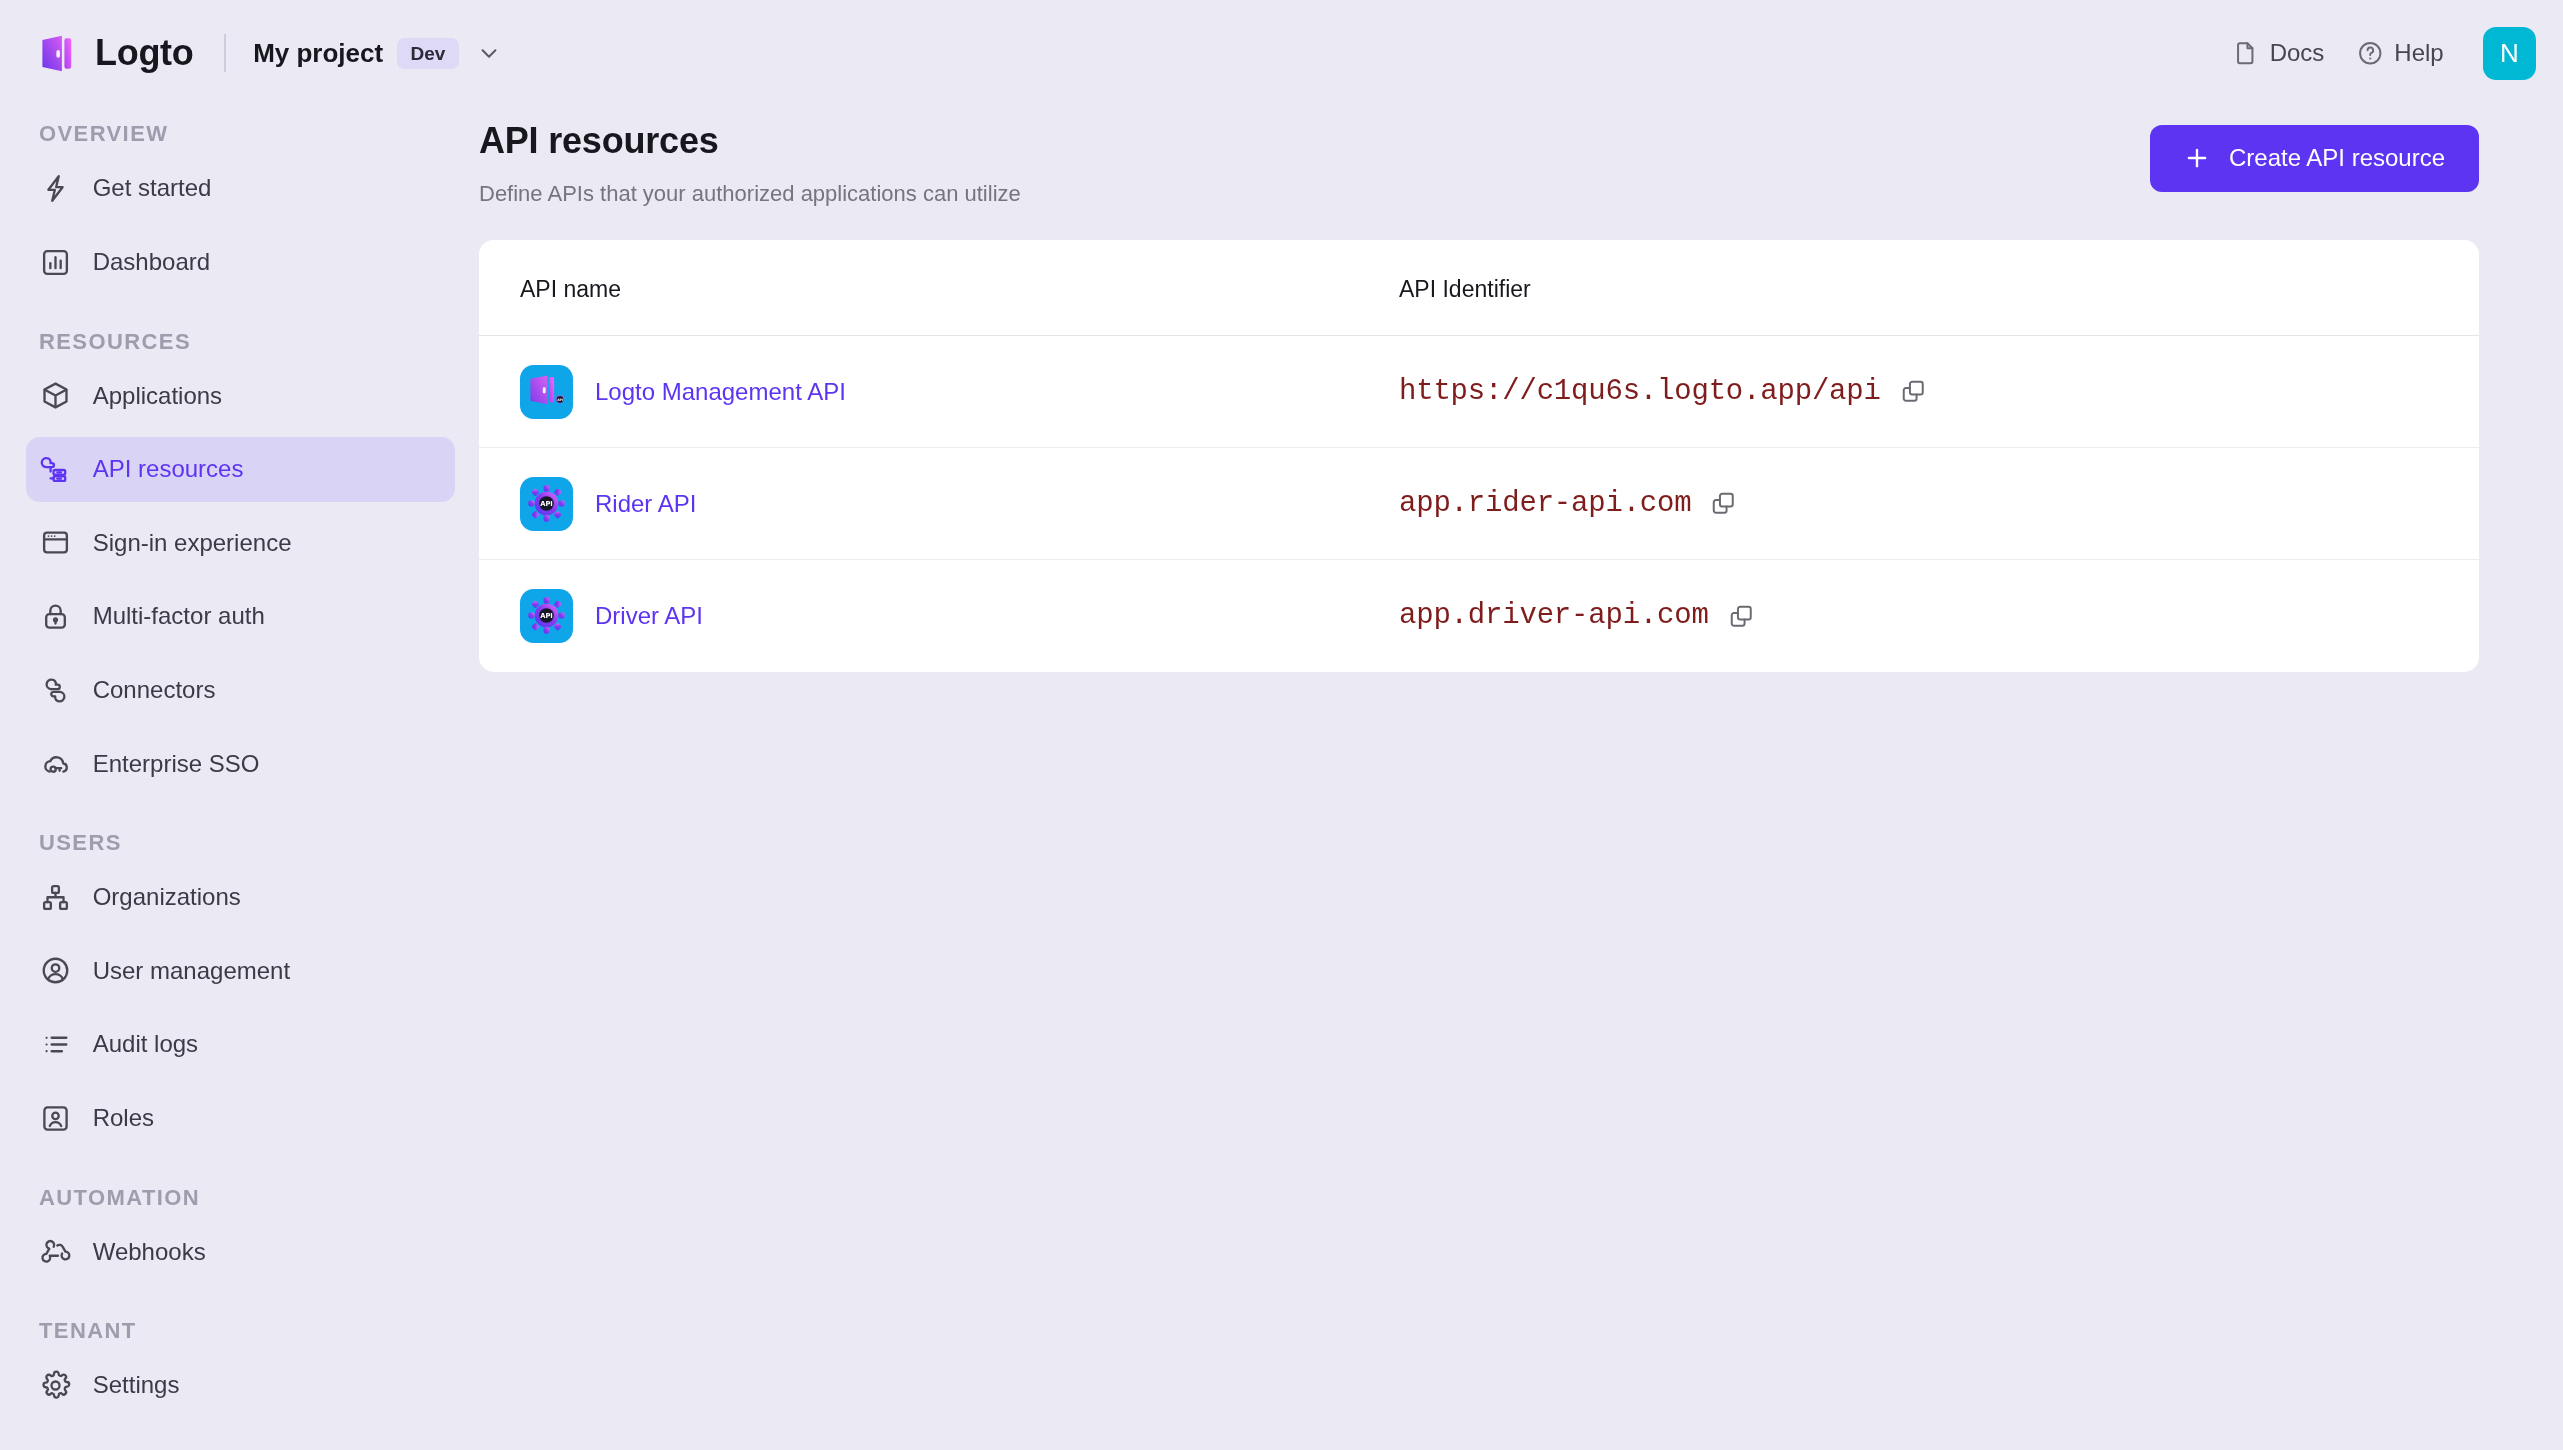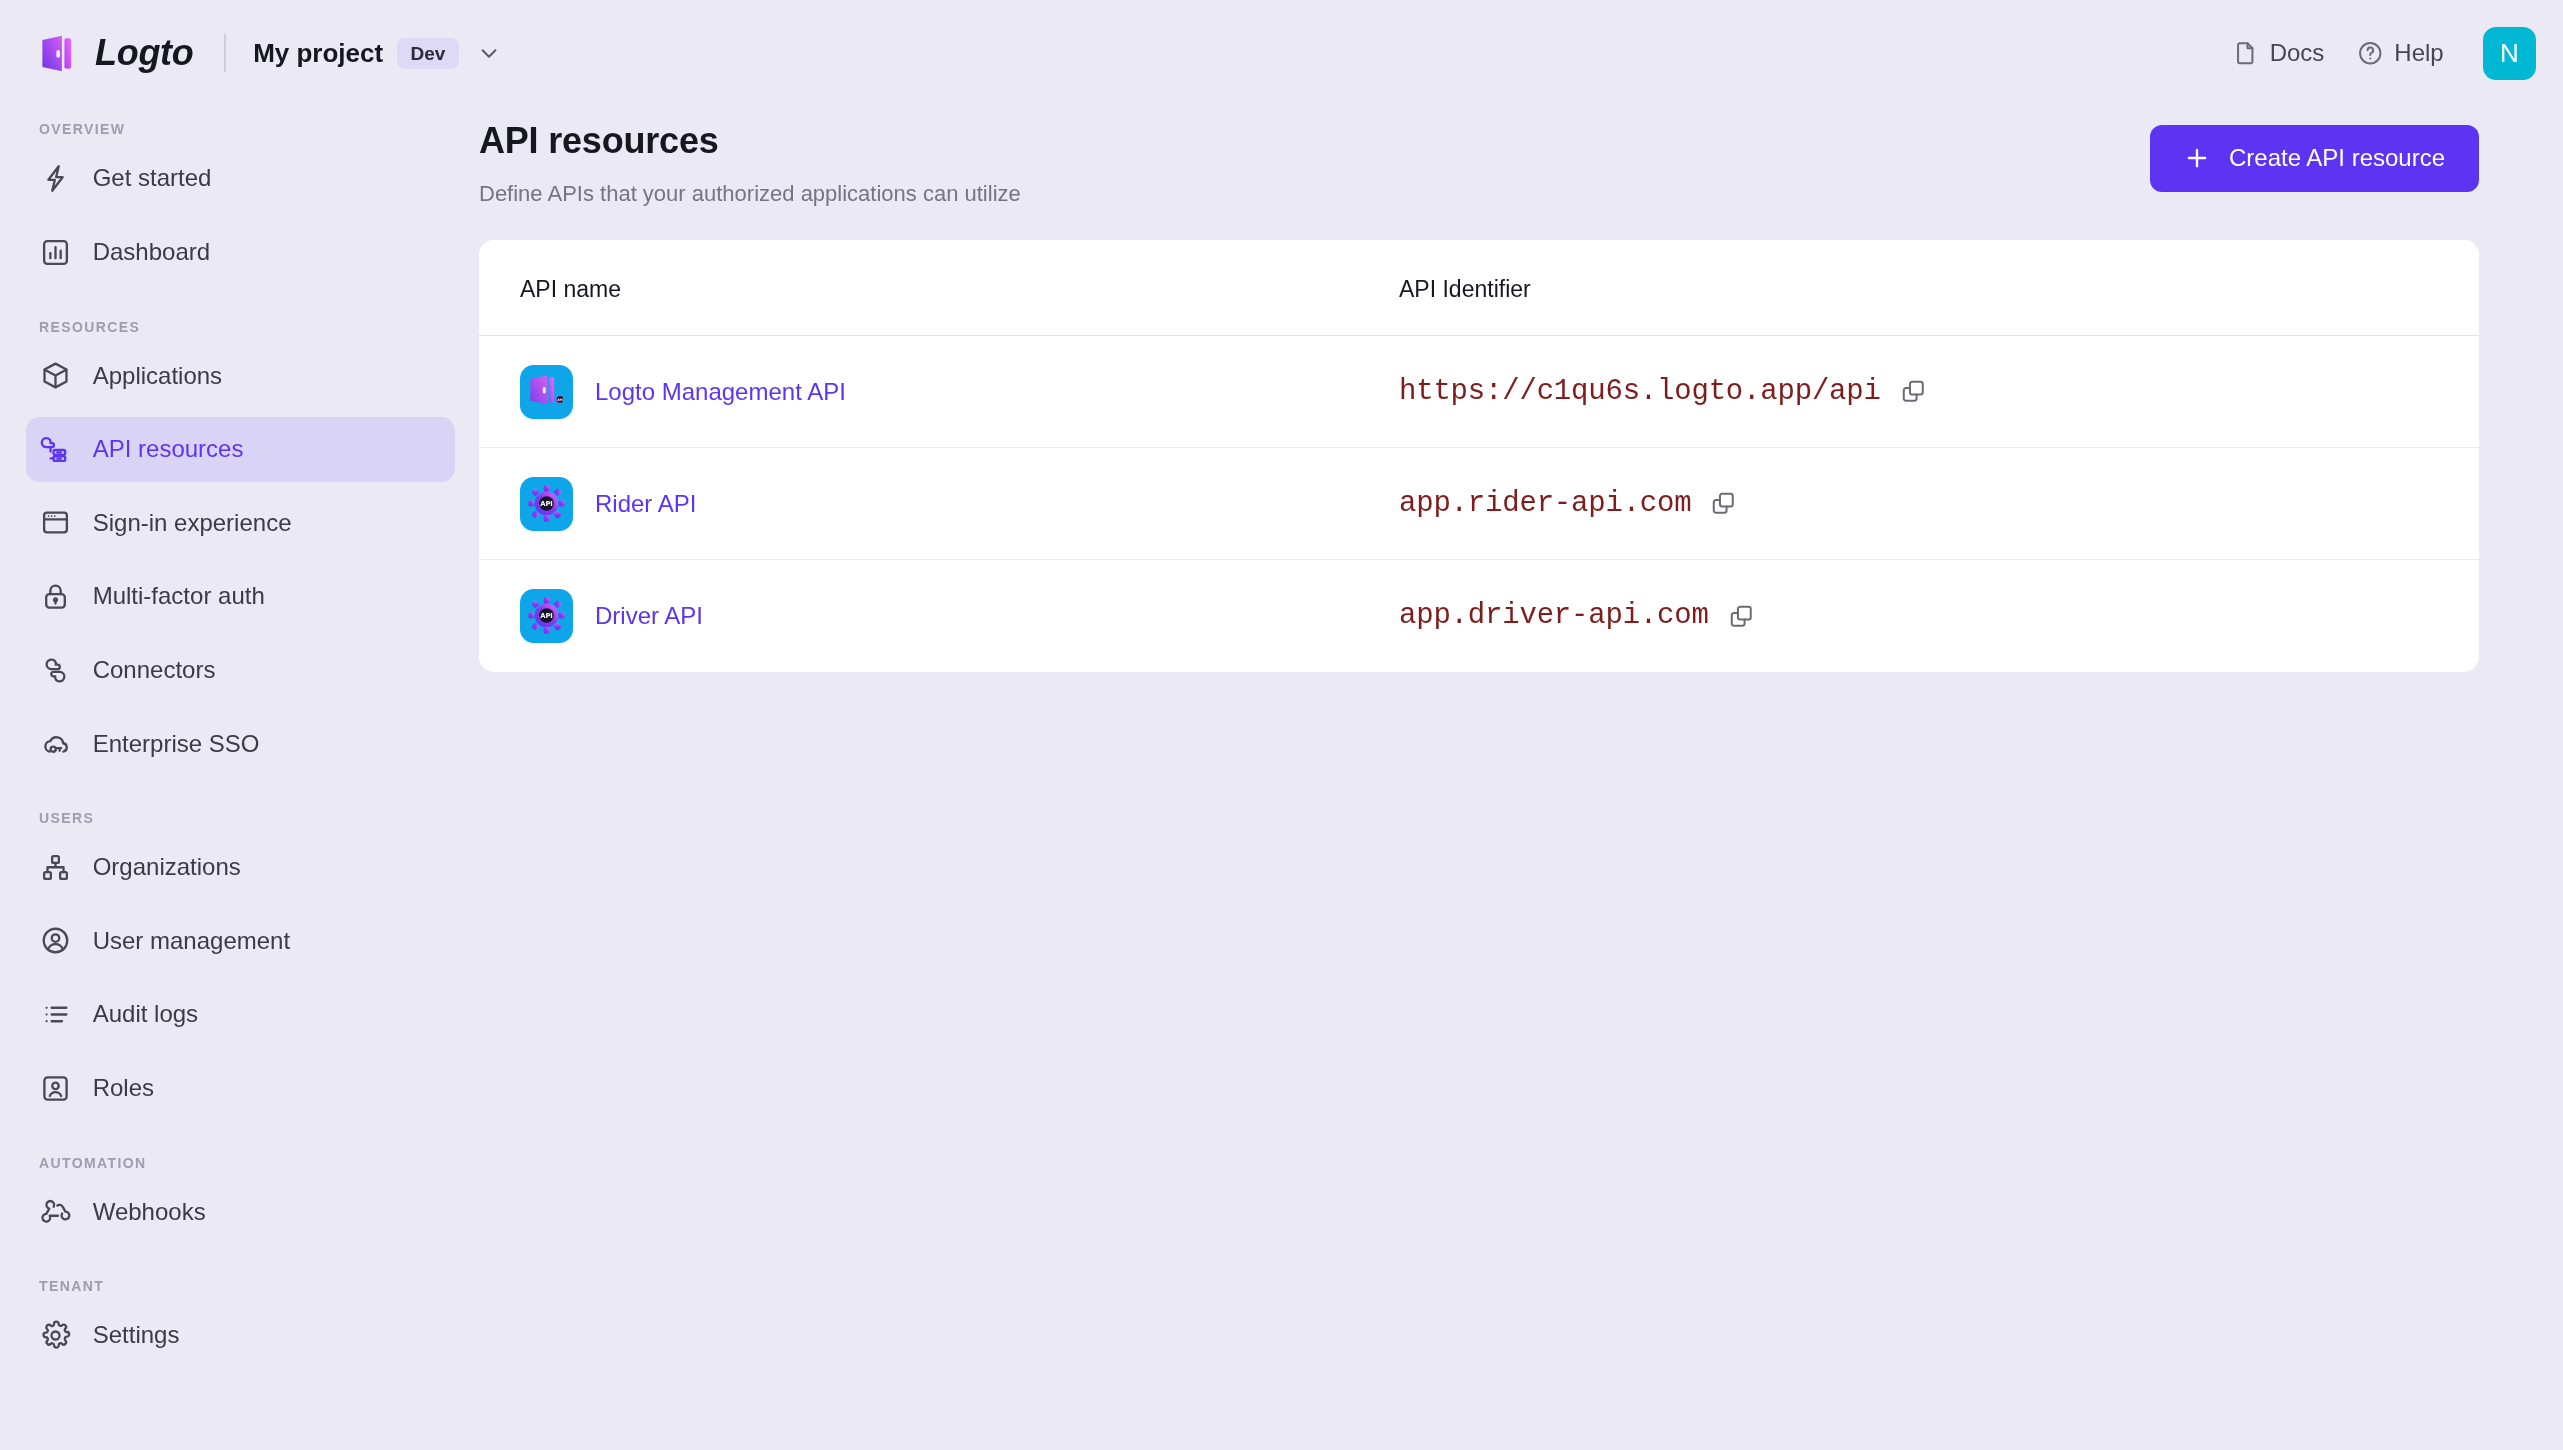--- a/index.html
+++ b/index.html
@@ -17,21 +17,20 @@
     height: 106px; flex: 0 0 106px;
     display: flex; align-items: center;
     padding: 0 27px 0 39px;
     background: #ebe9f4;
   }
   .brand { display: flex; align-items: center; gap: 17px; }
   .logo-mark { width: 39px; height: 39px; display:block; }
   .brand-name {
     font-size: 36px; font-weight: 700; color: #17171e;
     letter-spacing: -0.3px;
-    font-style: italic;
   }
   .topbar-divider {
     width: 1.7px; height: 38px; background: #cfcbdd;
     margin: 0 27px 0 31px;
   }
   .project-switch {
     display: flex; align-items: center; gap: 13.7px; cursor: pointer;
   }
   .project-name { font-size: 26px; font-weight: 700; color: #17171e; }
   .env-badge {
@@ -59,21 +58,21 @@
   .body-row { flex: 1 1 auto; display: flex; min-height: 0; }
 
   
   .sidebar {
     width: 479px; flex: 0 0 479px;
     background: #ebe9f4;
     padding: 0 24px 0 0;
     overflow: hidden;
   }
   .nav-section-label {
-    font-size: 14px; font-weight: 700; letter-spacing: 1.4px;
+    font-size: 22px; font-weight: 700; letter-spacing: 1.4px;
     color: #9e9cad; text-transform: uppercase;
     padding: 0 0 0 39px;
   }
   .nav-sec-overview { margin-top: 15.4px; }
   .nav-sec { margin-top: 34px; }
   .nav-item {
     display: flex; align-items: center; gap: 22px;
     height: 65px; margin: 8.6px 0 0 26px;
     padding: 0 15.4px 0 13.7px;
     border-radius: 13.7px; cursor: pointer;

